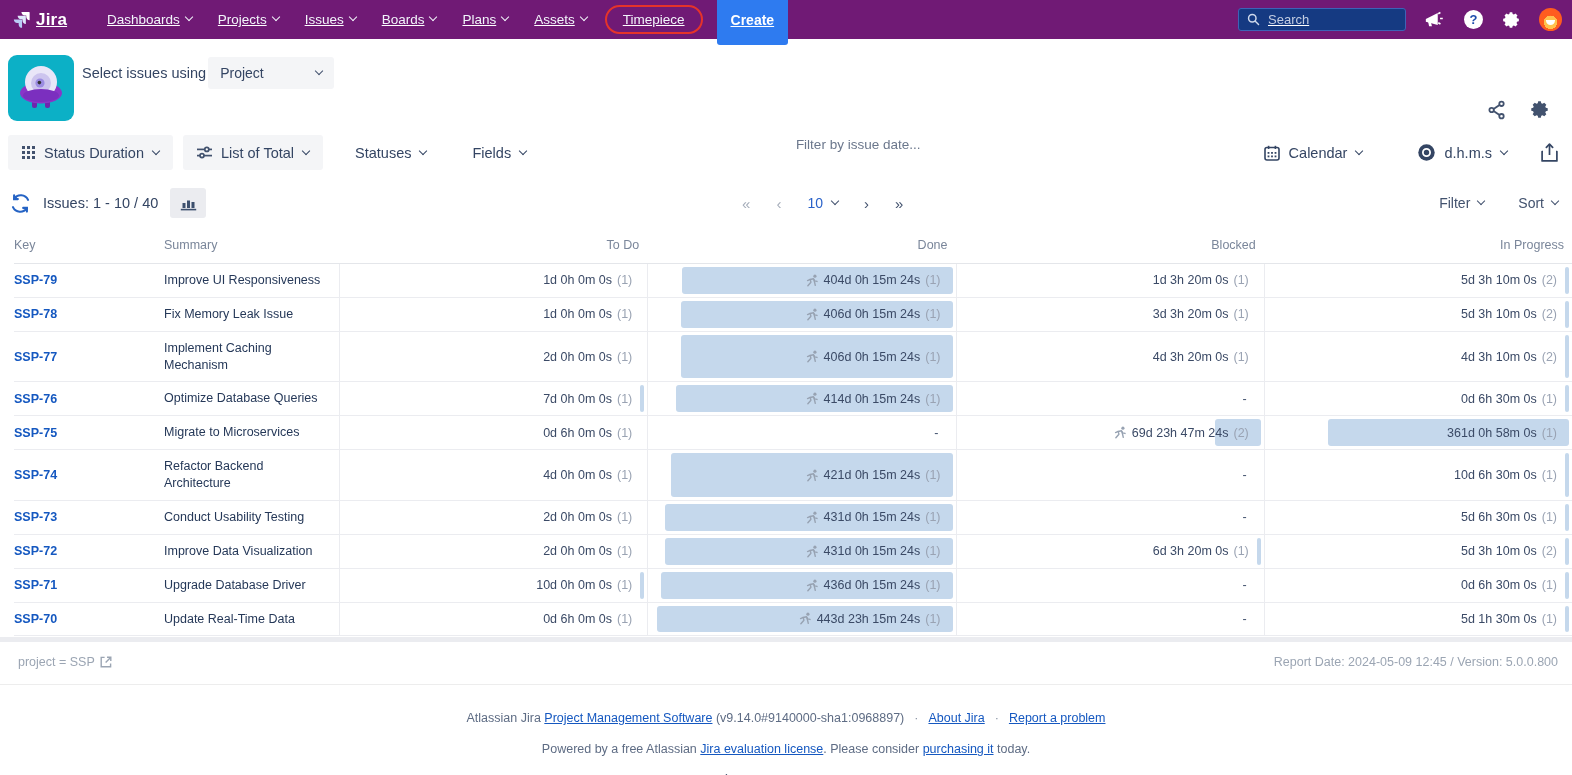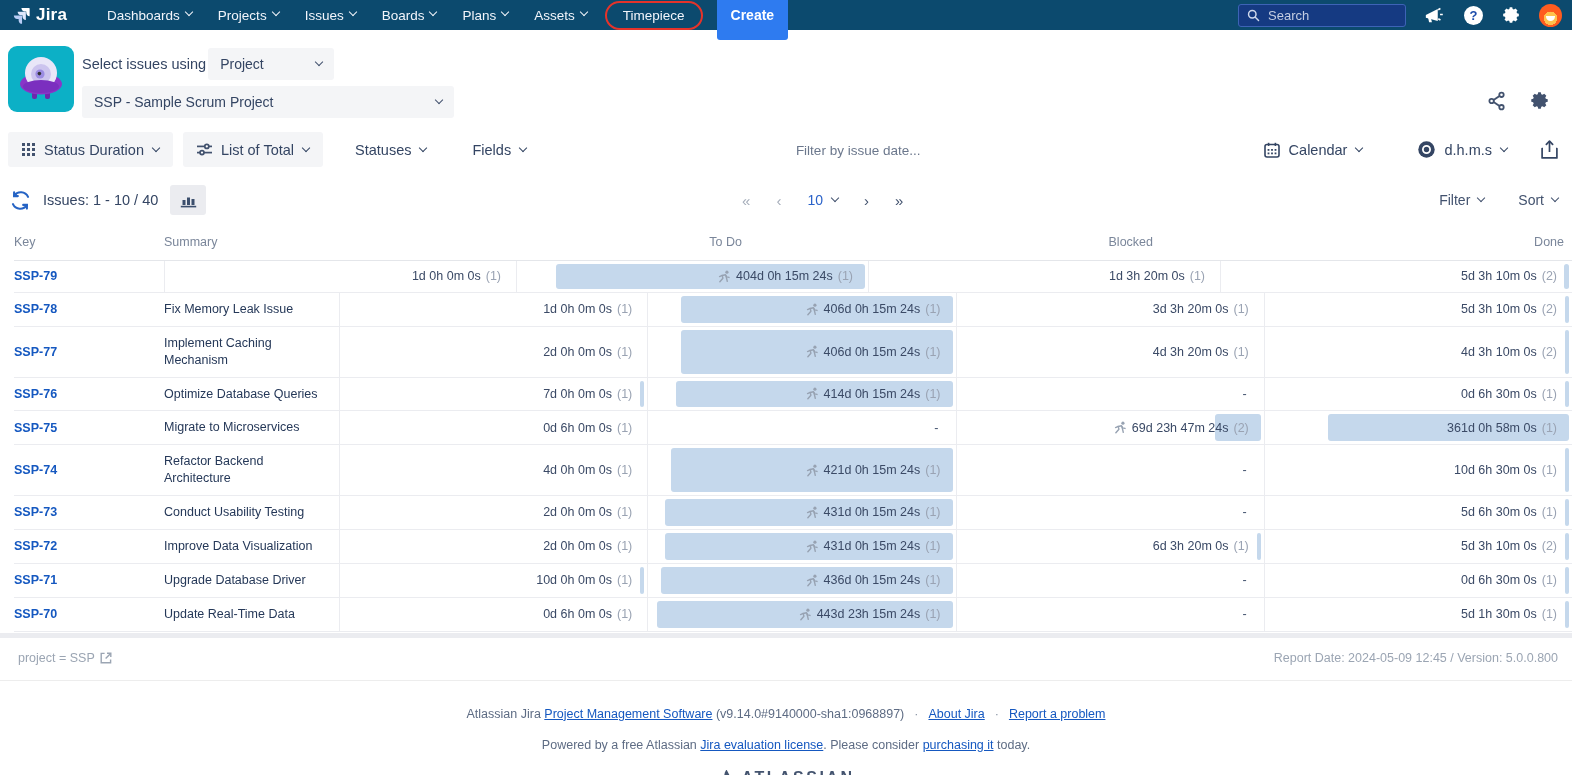--- a/index.html
+++ b/index.html
@@ -3,21 +3,21 @@
 <meta charset="utf-8">
 <style>
   * { box-sizing: border-box; margin: 0; padding: 0; }
   html,body { background:#fff; }
   body {
     width: 1572px; height: 775px; overflow: hidden;
     font-family: "Liberation Sans", "DejaVu Sans", sans-serif;
     color: #344563; position: relative;
   }
   
-  .navbar { height: 30px; background:#0c4a6e; display:flex; align-items:center; padding:0 10px 0 12px; color:#fff; }
+  .navbar { height: 39px; background:#701a75; display:flex; align-items:center; padding:0 10px 0 12px; color:#fff;text-decoration:underline; }
   .nav-left { display:flex; align-items:center; flex:1; gap:4px; }
   .logo { display:flex; align-items:center; gap:5px; color:#fff; text-decoration:none; margin-right:26px; }
   .logo-text { font-size:17px; font-weight:700; letter-spacing:.2px; }
   nav.primary { display:flex; align-items:center; gap:6px;justify-content:center; }
   .nav-item { color:#f2f5fb; font-size:13.5px; padding:4px 10px; display:flex; align-items:center; cursor:pointer; text-decoration:none; white-space:nowrap; }
   .nav-item .chev { margin-left:6px; margin-top:-2px; }
   .ring { border:2.5px solid #e5332a; border-radius:15px; padding:1px 6px; margin:0 2px; display:flex; align-items:center; }
   .btn-create { background:#2e7bf0; color:#fff; border:none; border-radius:3px; font-size:14px; font-weight:600; padding:17px 14px; margin-left:8px; cursor:pointer; font-family:inherit; }
   .nav-right { display:flex; align-items:center; gap:18px; }
   .searchbox { display:flex; align-items:center; gap:8px; background:#153a82; border:1px solid #3d63b6; border-radius:3px; width:168px; height:23px; padding:0 8px; }
@@ -34,21 +34,21 @@
   .header-fields { margin-left:8px; }
   .hf-row1 { display:flex; align-items:center; gap:2px; margin-top:2px; }
   .hf-label { font-size:14.5px; color:#344563; }
   .dd { background:#f4f5f7; border-radius:3px; display:flex; align-items:center; justify-content:space-between; font-size:14px; color:#344563; cursor:pointer; padding:8px 12px; }
   .dd .chev { color:#42526e; }
   .dd-mode { width:126px; }
   .dd-project { width:372px; margin-top:6px; }
   .header-actions { position:absolute; right:22px; top:60px; display:flex; gap:22px; color:#42526e; }
   .icon-btn { cursor:pointer; display:flex; align-items:center; }
   
-  .toolbar { display:flex; align-items:center; padding:8px 14px 8px 8px; }
+  .toolbar { display:flex; align-items:flex-start; padding:8px 14px 8px 8px; }
   .tb-btn { background:#f4f5f7; border-radius:3px; height:35px; display:flex; align-items:center; gap:9px; padding:0 14px; font-size:14.5px; color:#344563; cursor:pointer; margin-right:10px; }
   .tb-plain { background:none; margin-left:8px; }
   .date-filter { flex:1; text-align:center; }
   .date-filter input { border:none; outline:none; font-size:13.5px; color:#344563; width:200px; text-align:left; font-family:inherit; }
   .date-filter input::placeholder { color:#6b778c; }
   .tb-right { display:flex; align-items:center; gap:10px; }
   
   .pager { display:flex; align-items:center; padding:10px 14px 10px 10px; }
   .pager-left { display:flex; align-items:center; gap:12px; }
   .issues-count { font-size:14.5px; color:#344563; }
@@ -180,24 +180,20 @@
     </svg>
   </span>
   <div class="header-fields">
     <div class="hf-row1">
       <span class="hf-label">Select issues using</span>
       <div class="dd dd-mode">
         <span>Project</span>
         <span class="chev"></span>
       </div>
     </div>
-    <div class="dd dd-project">
-      <span>SSP - Sample Scrum Project</span>
-      <span class="chev"></span>
-    </div>
   </div>
   <div class="header-actions">
     <span class="icon-btn">
       <svg width="20" height="20" viewBox="0 0 20 20" fill="none" stroke="#42526e" stroke-width="1.8">
           <circle cx="14.5" cy="3.8" r="2.2"></circle>
           <circle cx="4.6" cy="10" r="2.2"></circle>
           <circle cx="14.5" cy="16.2" r="2.2"></circle>
           <line x1="6.6" y1="9" x2="12.5" y2="4.9"></line>
           <line x1="6.6" y1="11" x2="12.5" y2="15.1"></line>
         </svg>
@@ -334,27 +330,31 @@
       <span class="chev"></span>
     </span>
   </div>
 </div>
 
 <div class="grid">
   <div class="g-row g-head">
     <div class="cell c-key">Key</div>
     <div class="cell c-sum">Summary</div>
     <div class="cell c-dur">To Do</div>
+    <div class="cell c-dur">Done</div>
     <div class="cell c-dur">Blocked</div>
-    <div class="cell c-dur">Done</div>
+    <div class="cell c-dur">In Progress</div>
   </div>
   <div id="table-body">
       <div class="g-row">
         <div class="cell c-key">
           <a class="key-link">SSP-79</a>
+        </div>
+        <div class="cell c-sum">
+          <span class="sum-text">Improve UI Responsiveness</span>
         </div>
         <div class="cell c-dur bdr">
           <span class="dur-line">
             <span class="dur-t">1d 0h 0m 0s</span>
             <span class="cnt">(1)</span>
           </span>
         </div>
         <div class="cell c-dur bdr">
           <span class="bar" style="width: 88%; background: rgb(197, 216, 236);"></span>
           <span class="dur-line">

